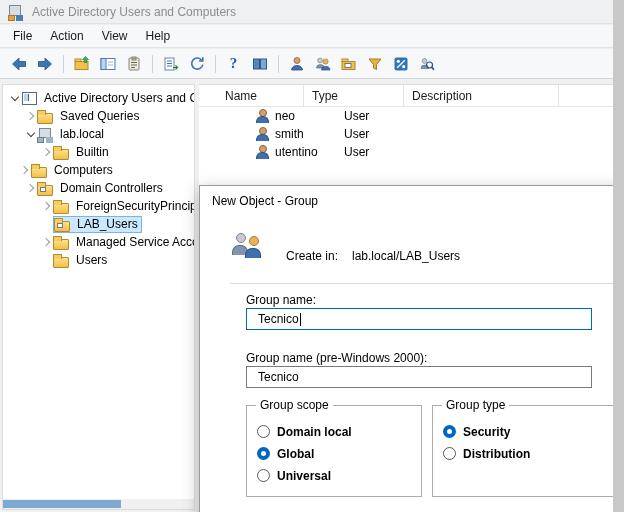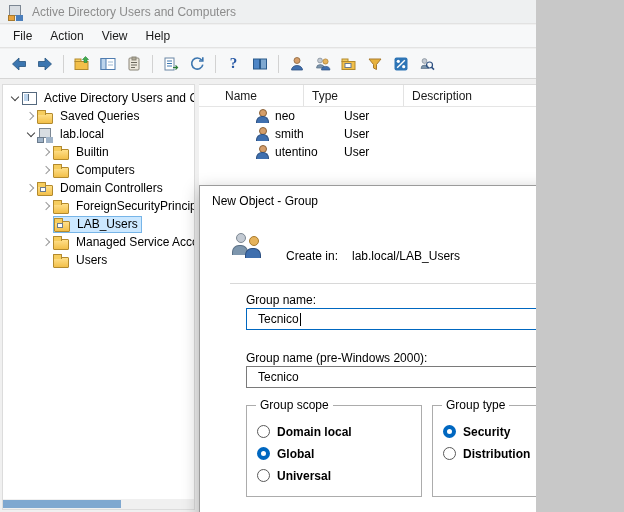--- a/index.html
+++ b/index.html
@@ -1,19 +1,19 @@
 <!DOCTYPE html>
 <html><head>
 <meta charset="utf-8">
 <style>
   * { box-sizing: border-box; margin: 0; padding: 0; }
   html,body { background:#c8c8c8; }
   body { font-family: "Liberation Sans", "DejaVu Sans", sans-serif; }
   .window {
-    position: relative; width: 536px; height: 512px;
+    position: relative; width: 613px; height: 512px;
     background: #f0f0f0; overflow: hidden; font-size: 12px; color:#000;
   }
 
   
   .titlebar {
     position:absolute; top:0; left:0; right:0; height:24px;
     background:#eef0f1; border-bottom:1px solid #e2e2e2;
     display:flex; align-items:center; padding-left:8px;
   }
   .app-icon { width:16px; height:16px; position:relative; margin-right:8px; }
@@ -300,21 +300,21 @@
     <div class="trow" style="padding-left:22px">
       <span class="chev expanded"></span>
       <span class="ticon domain"></span>
       <span class="tlabel">lab.local</span>
     </div>
     <div class="trow" style="padding-left:38px">
       <span class="chev collapsed"></span>
       <span class="ticon folder"></span>
       <span class="tlabel">Builtin</span>
     </div>
-    <div class="trow" style="padding-left:38px">
+    <div class="trow" style="padding-left:16px">
       <span class="chev collapsed"></span>
       <span class="ticon folder"></span>
       <span class="tlabel">Computers</span>
     </div>
     <div class="trow" style="padding-left:22px">
       <span class="chev collapsed"></span>
       <span class="ticon ou">
           <i class="oubadge"></i>
         </span>
       <span class="tlabel">Domain Controllers</span>

